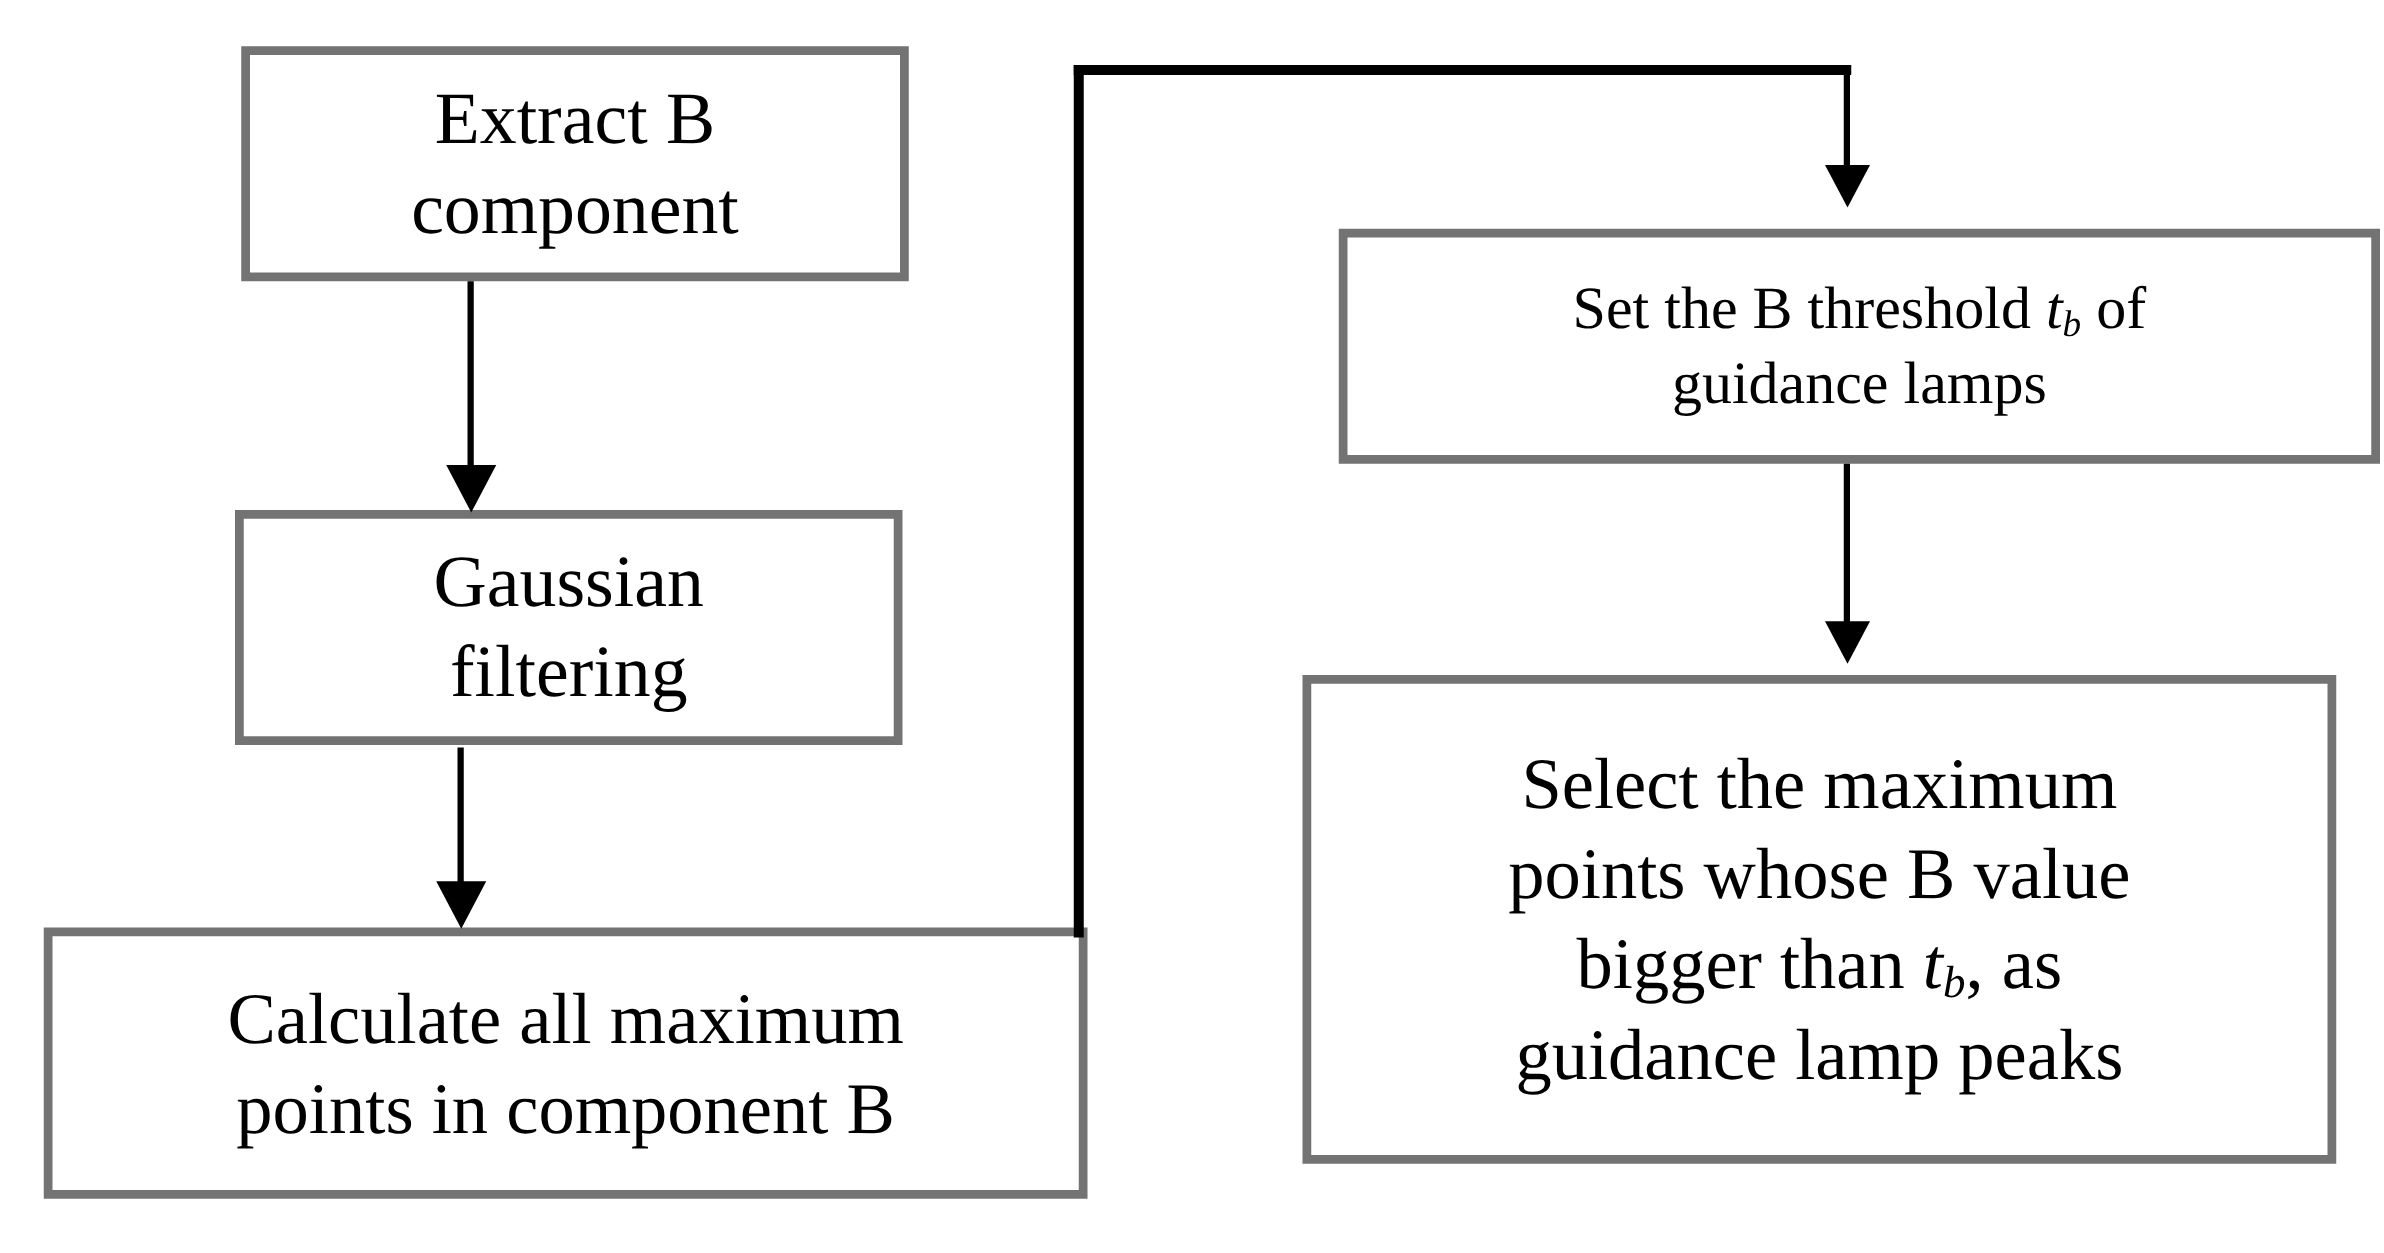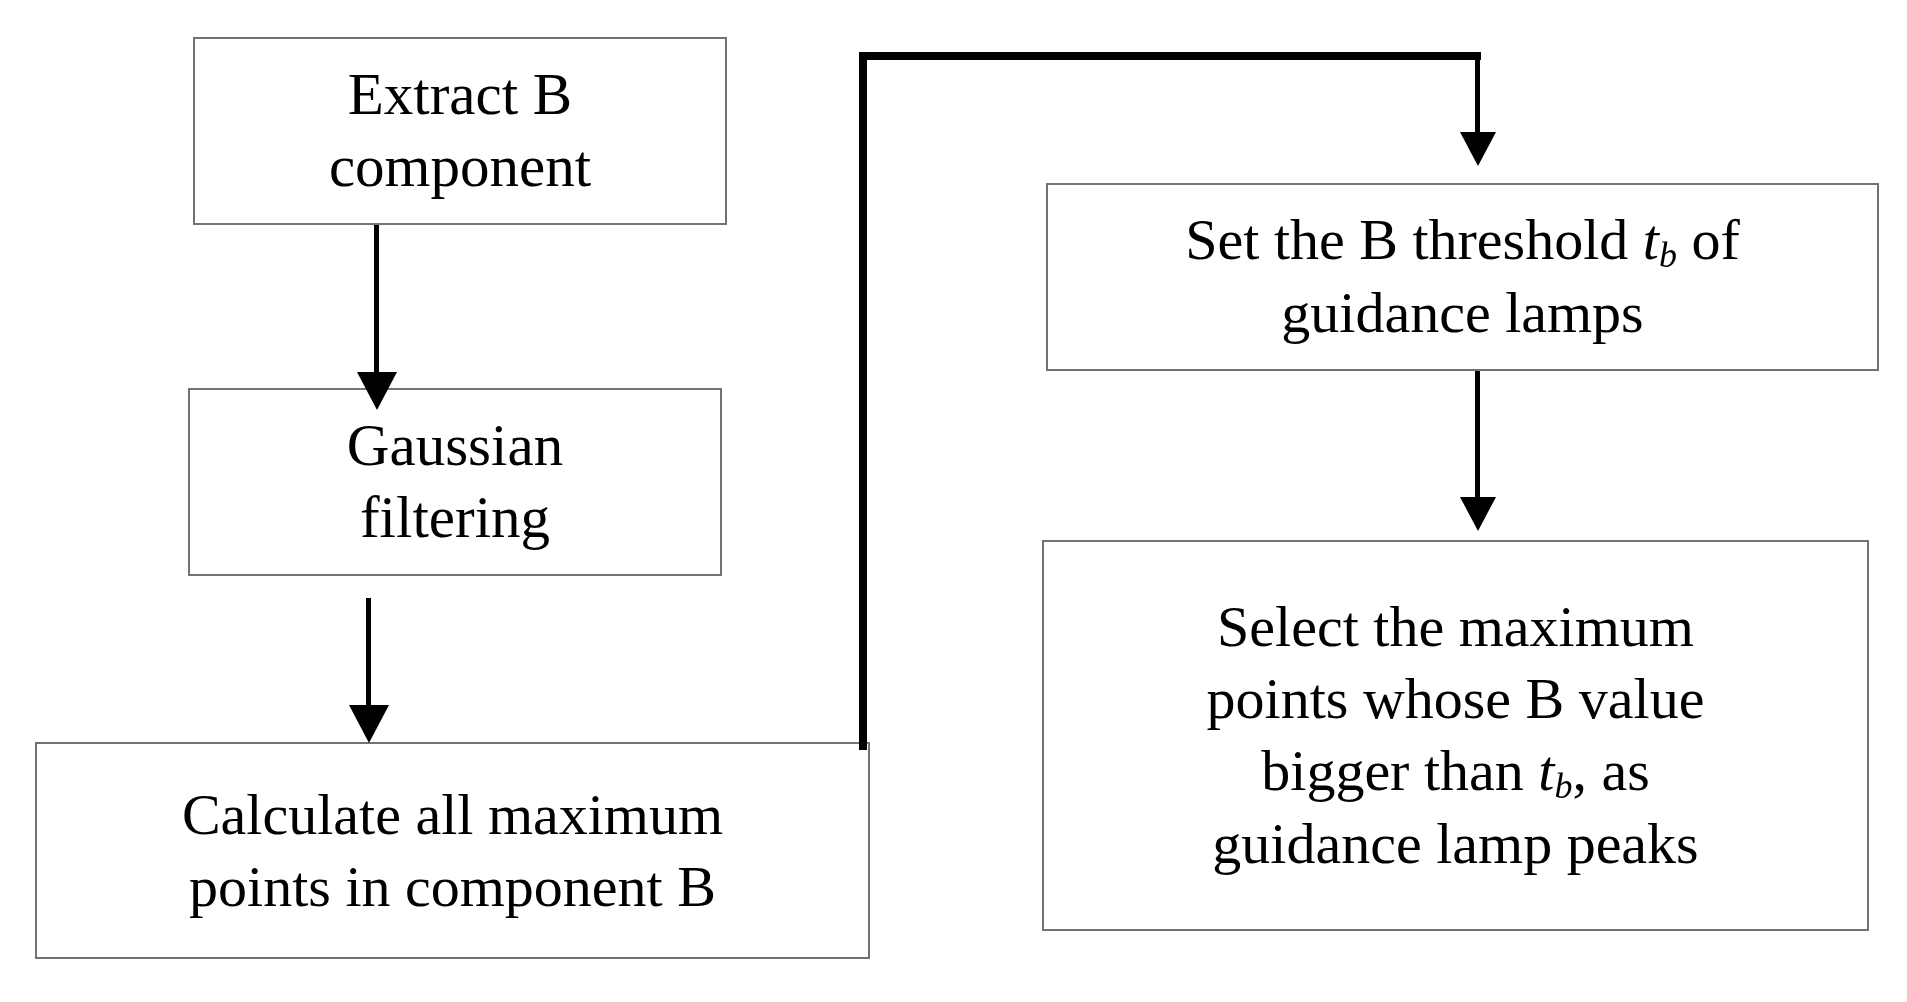--- a/index.html
+++ b/index.html
@@ -13,50 +13,50 @@
     width: 1907px;
     height: 1002px;
     background: #ffffff;
     overflow: hidden;
     font-family: "Liberation Serif", "DejaVu Serif", serif;
   }
   .node {
     position: absolute;
     box-sizing: border-box;
     background: #ffffff;
-    border: 2px solid #737373;
+    border: 7px solid #737373;
     display: flex;
     align-items: center;
     justify-content: center;
     text-align: center;
     color: #000000;
   }
   .node .label {
     display: block;
     width: 100%;
     padding: 0 10px;
     box-sizing: border-box;
     white-space: pre-line;
   }
   
   #node-extract-b {
     left: 193px; top: 37px; width: 534px; height: 188px;
     font-size: 59px; line-height: 1.22;
   }
   #node-gaussian {
-    left: 188px; top: 388px; width: 534px; height: 188px;
+    left: 188px; top: 408px; width: 534px; height: 188px;
     font-size: 59px; line-height: 1.22;
   }
   #node-calculate-max {
     left: 35px; top: 742px; width: 835px; height: 217px;
     font-size: 58px; line-height: 1.24;
   }
   #node-set-threshold {
-    left: 1046px; top: 183px; width: 833px; height: 188px;
-    font-size: 58px; line-height: 1.22;
+    left: 1071px; top: 183px; width: 833px; height: 188px;
+    font-size: 48px; line-height: 1.22;
   }
   #node-select-peaks {
     left: 1042px; top: 540px; width: 827px; height: 391px;
     font-size: 58px; line-height: 1.24;
   }
   .node sub {
     font-style: italic;
     font-size: 0.62em;
     vertical-align: -0.22em;
     letter-spacing: 0;

